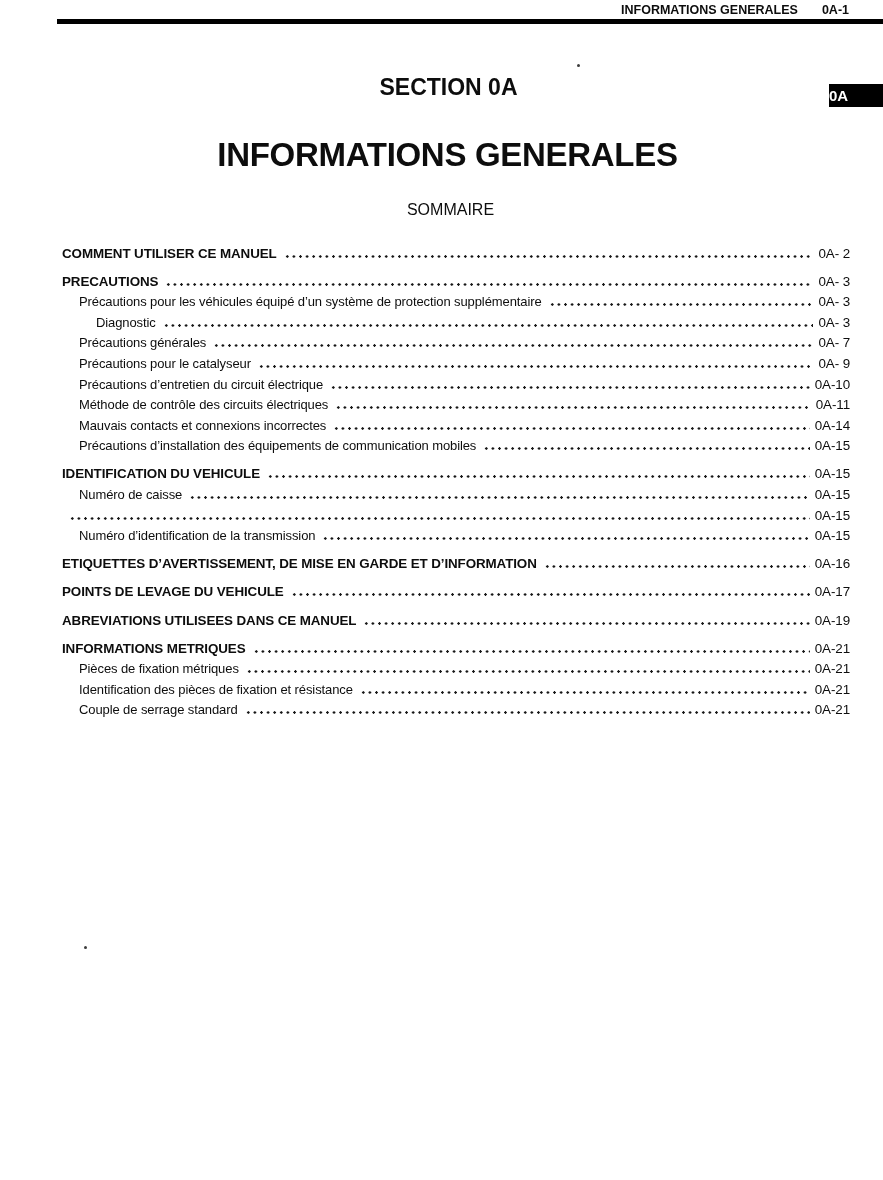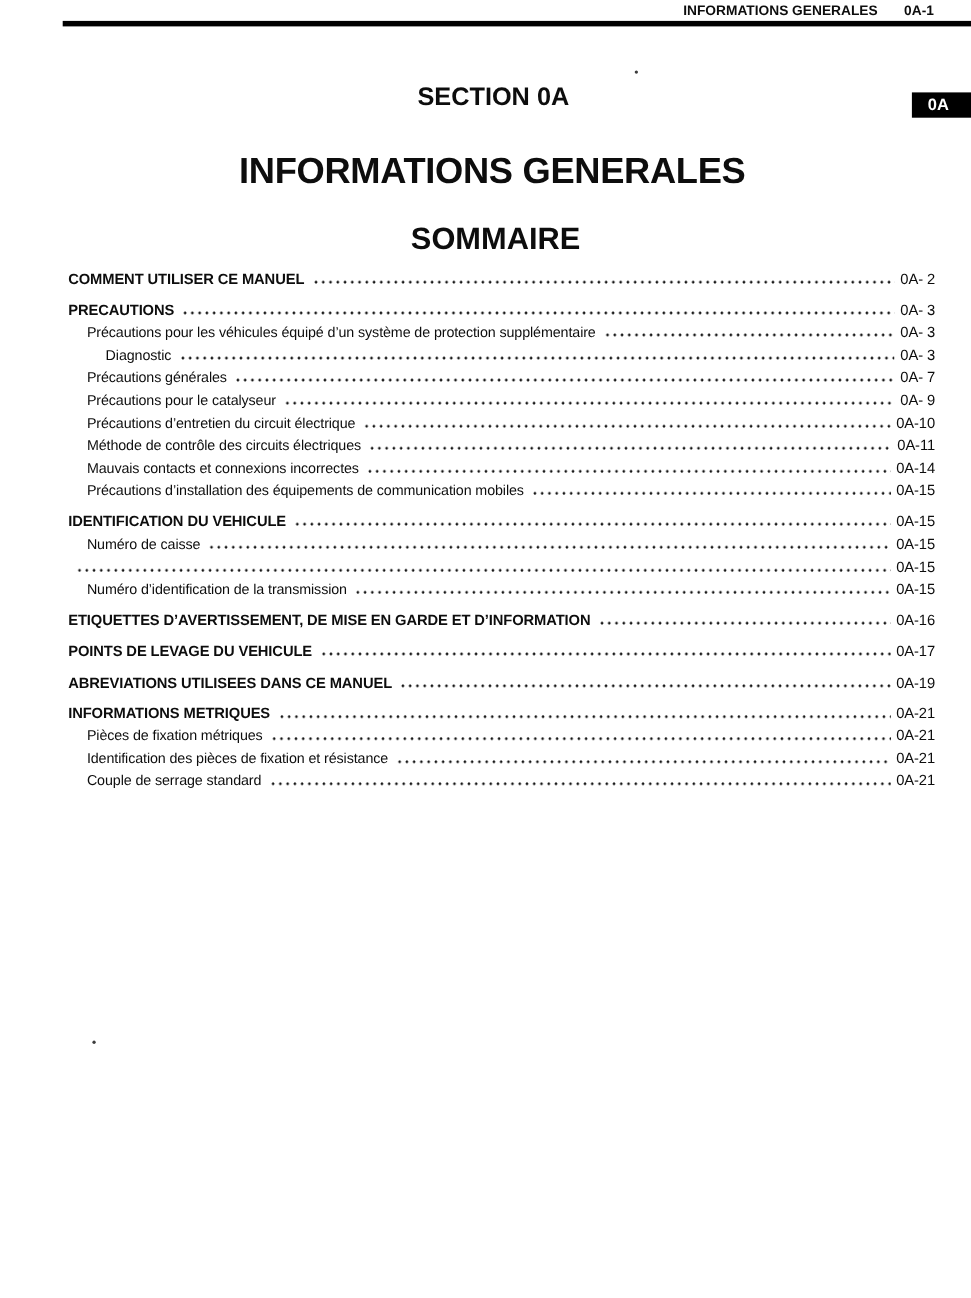--- a/index.html
+++ b/index.html
@@ -26,30 +26,30 @@
   
   .section-label {
     position: absolute; top: 74px; left: 14px; right: 0;
     text-align: center; font-size: 23px; font-weight: bold;
   }
   .section-tab {
     position: absolute; top: 84px; right: 0;
     width: 54px; height: 23px; box-sizing: border-box;
     background: #000; color: #fff;
     font-size: 15px; font-weight: bold; line-height: 23px;
-    text-align: center; padding-right: 6px;
+    text-align: left; padding-right: 6px;
   }
   .doc-title {
     position: absolute; top: 136px; left: 12px; right: 0;
     text-align: center; font-size: 33px; font-weight: bold;
     letter-spacing: -0.3px;
   }
   .toc-heading {
     position: absolute; top: 201px; left: 18px; right: 0;
-    text-align: center; font-size: 28px; font-weight: bold;
+    text-align: center; font-size: 16px; font-weight: normal;
   }
 
   
   .toc { position: absolute; top: 236px; left: 62px; right: 33px; }
   .toc-row {
     display: flex; align-items: baseline;
     font-size: 13px; line-height: 20.6px; letter-spacing: -0.1px;
   }
   .toc-row.lvl0 { font-weight: bold; font-size: 13.4px; margin-top: 7.5px; }
   .toc-row.lvl1 .toc-label { padding-left: 17px; text-align: center; }

